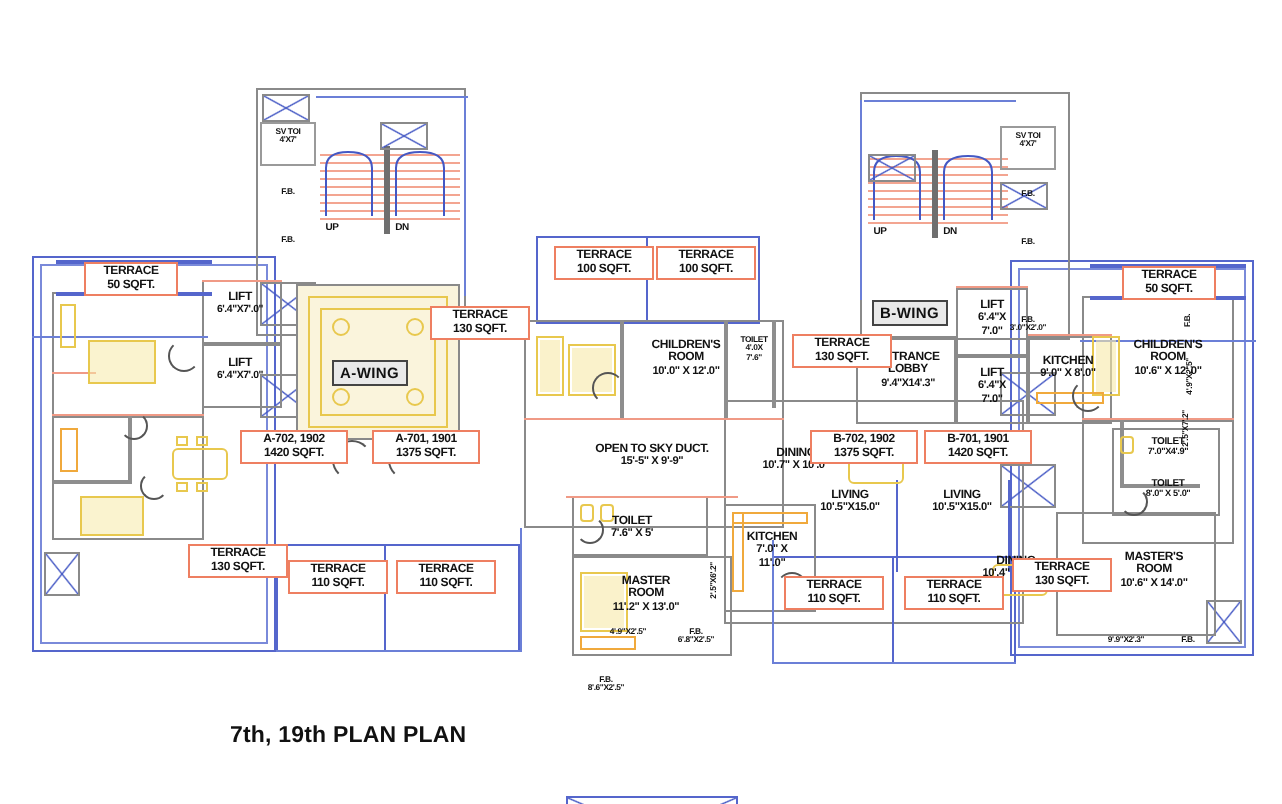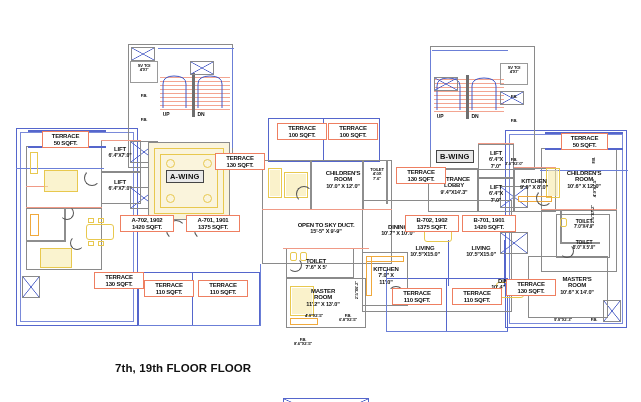--- a/index.html
+++ b/index.html
@@ -144,21 +144,21 @@
   <div class="ab wallbox" style="left:478px;top:178px;width:36px;height:34px;"></div>
 
   <div class="ab" style="left:148px;top:142px;width:82px;height:78px;border:1.4px solid #8a8a8a;background:#faf4dc;"></div>
   <div class="ab fur" style="left:154px;top:148px;width:70px;height:66px;"></div>
   <div class="ab fur" style="left:160px;top:154px;width:58px;height:54px;"></div>
   <div class="ab fur" style="left:166px;top:159px;width:9px;height:9px;border-radius:50%;"></div>
   <div class="ab fur" style="left:203px;top:159px;width:9px;height:9px;border-radius:50%;"></div>
   <div class="ab fur" style="left:166px;top:194px;width:9px;height:9px;border-radius:50%;"></div>
   <div class="ab fur" style="left:203px;top:194px;width:9px;height:9px;border-radius:50%;"></div>
 
-  <div class="winglbl" style="left:166px;top:170px;">A-WING</div>
+  <div class="winglbl" style="left:166px;top:180px;">A-WING</div>
 
   <div class="winglbl" style="left:436px;top:150px;">B-WING</div>
 
   <div class="ab wallbox" style="left:26px;top:146px;width:76px;height:62px;"></div>
   <div class="ab wallbox" style="left:26px;top:208px;width:76px;height:62px;"></div>
   <div class="ab wall" style="left:64px;top:208px;width:2px;height:34px;"></div>
   <div class="ab wall" style="left:26px;top:240px;width:40px;height:2px;"></div>
 
   <div class="ab blue" style="left:28px;top:130px;width:78px;height:1.6px;"></div>
   <div class="ab blue" style="left:28px;top:146px;width:78px;height:1.6px;"></div>
@@ -339,15 +339,15 @@
 
   <div class="boxlbl t6" style="left:120px;top:215px;width:48px;">A-702, 1902
 1420 SQFT.</div>
   <div class="boxlbl t6" style="left:186px;top:215px;width:48px;">A-701, 1901
 1375 SQFT.</div>
   <div class="boxlbl t6" style="left:405px;top:215px;width:48px;">B-702, 1902
 1375 SQFT.</div>
   <div class="boxlbl t6" style="left:462px;top:215px;width:48px;">B-701, 1901
 1420 SQFT.</div>
 
-  <div class="title" style="left:115px;top:362px;">7th, 19th FLOOR FLOOR</div>
+  <div class="title" style="left:115px;top:362px;">7th, 19th PLAN PLAN</div>
 
 </div>
 
 </body></html>

